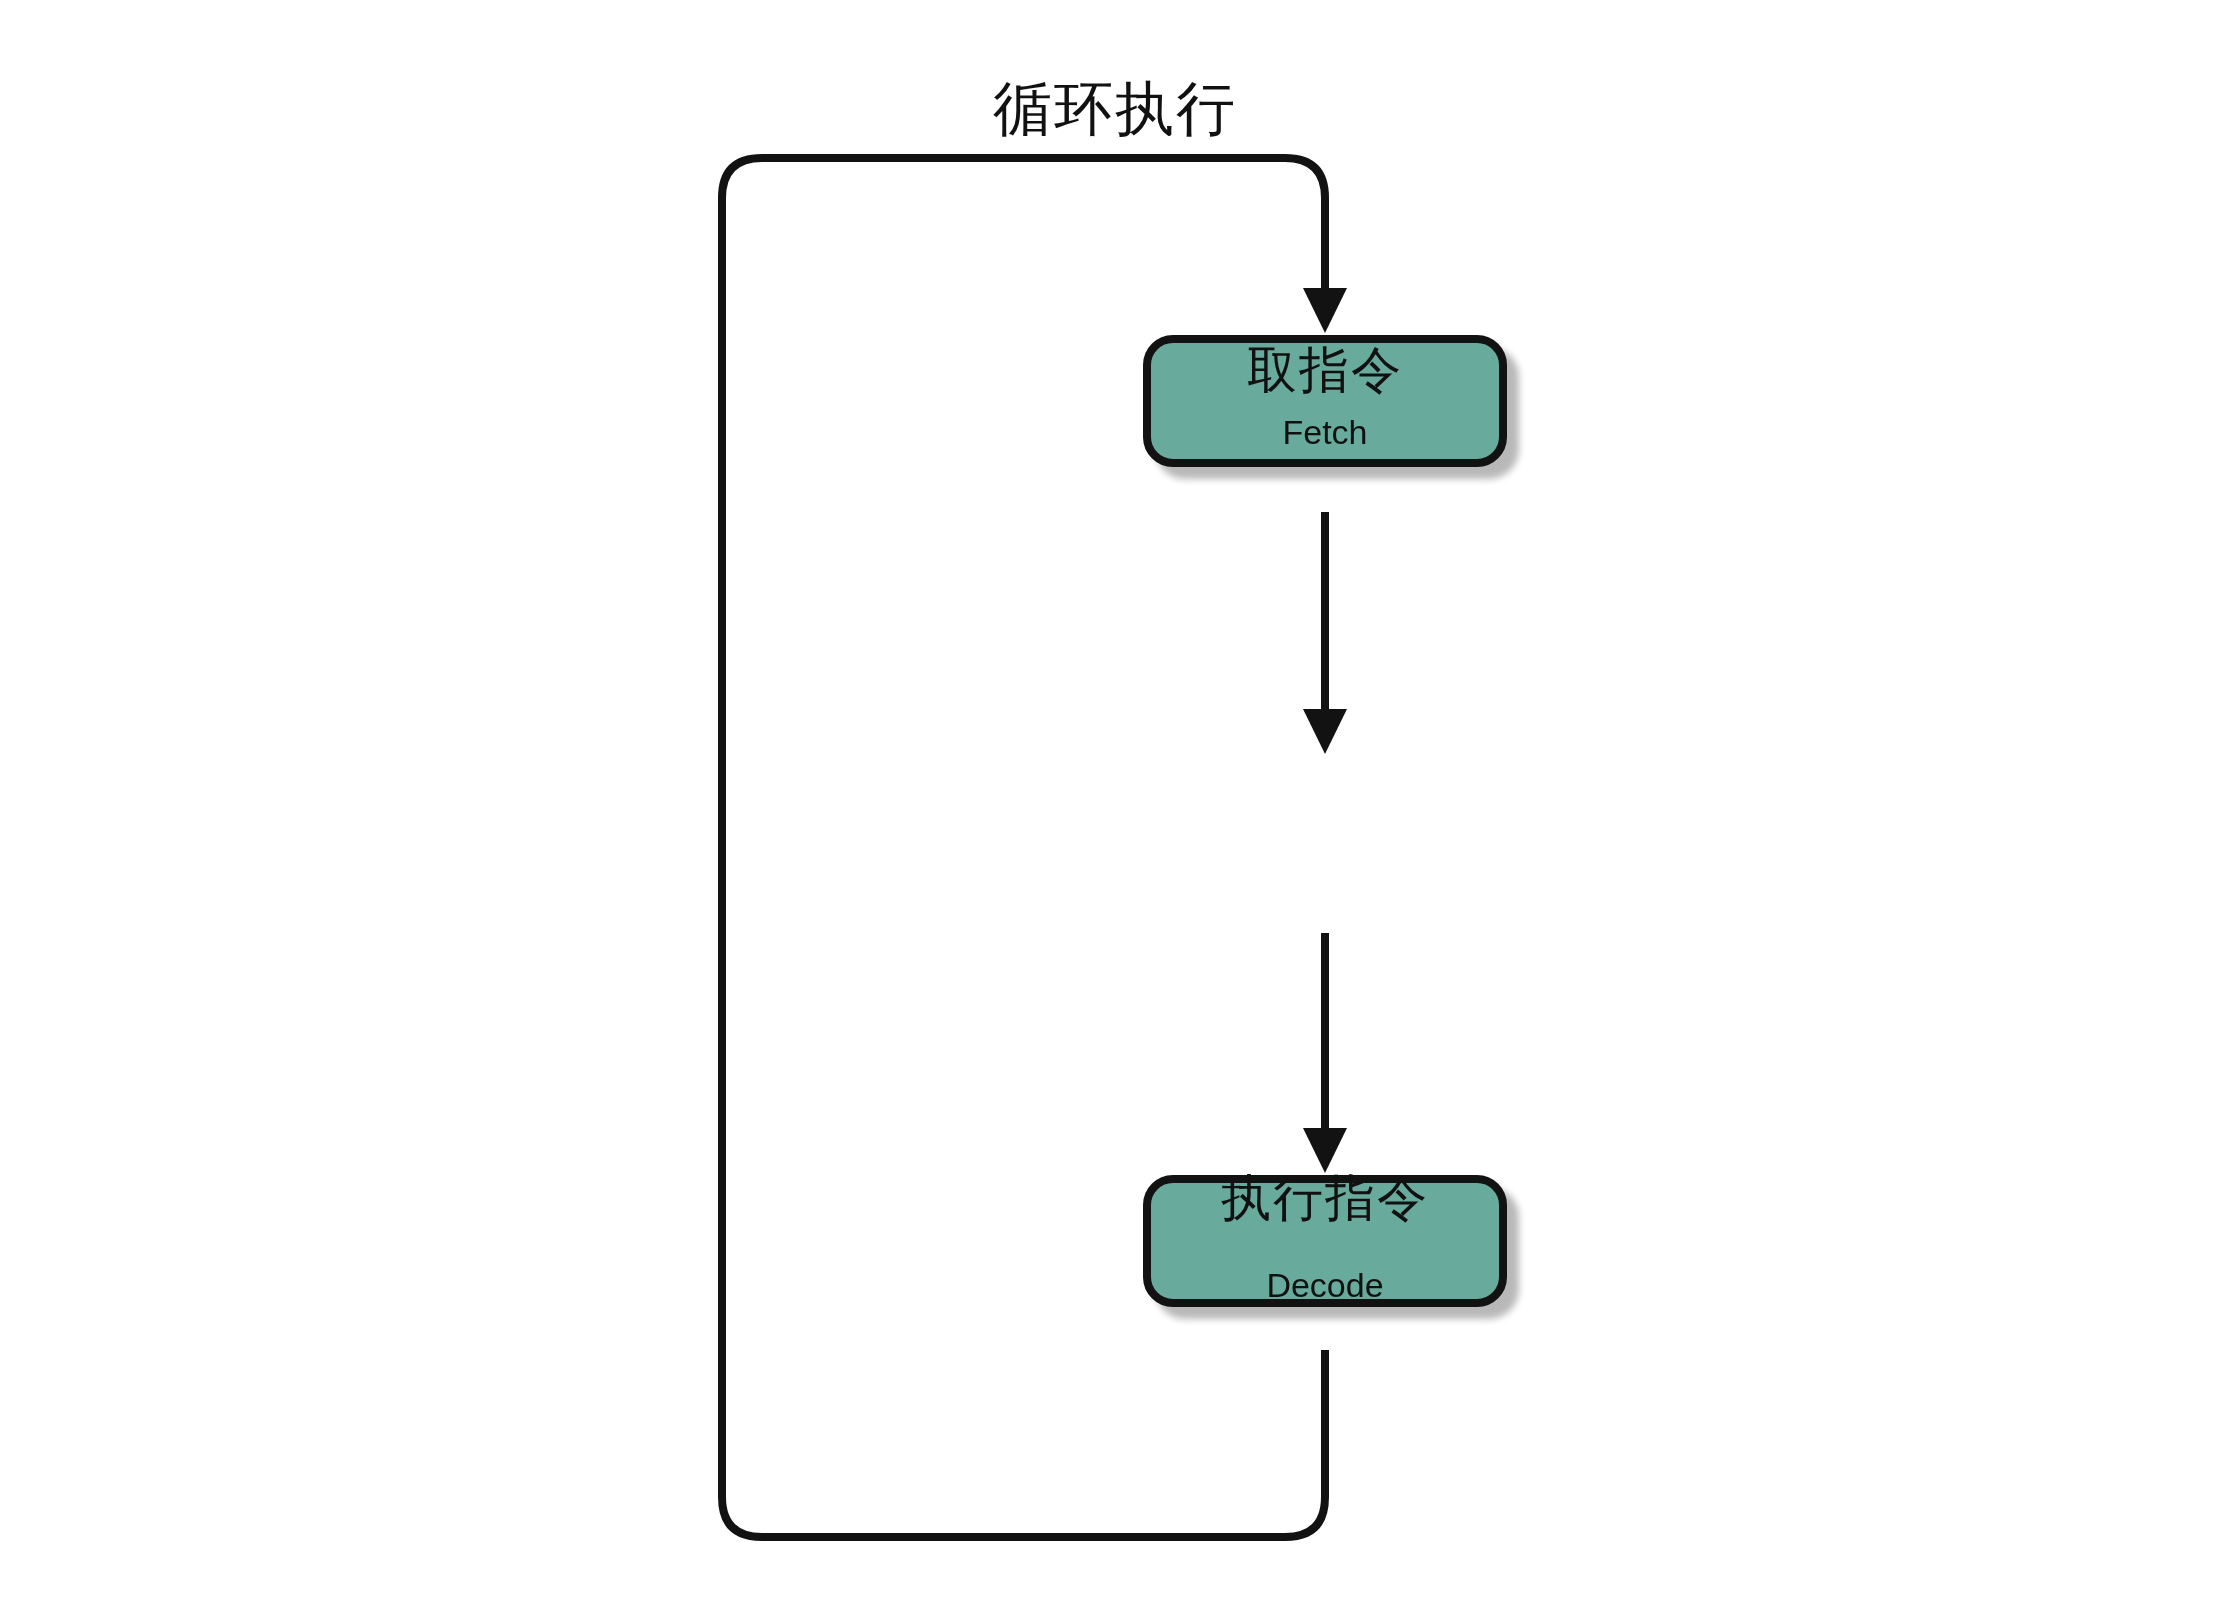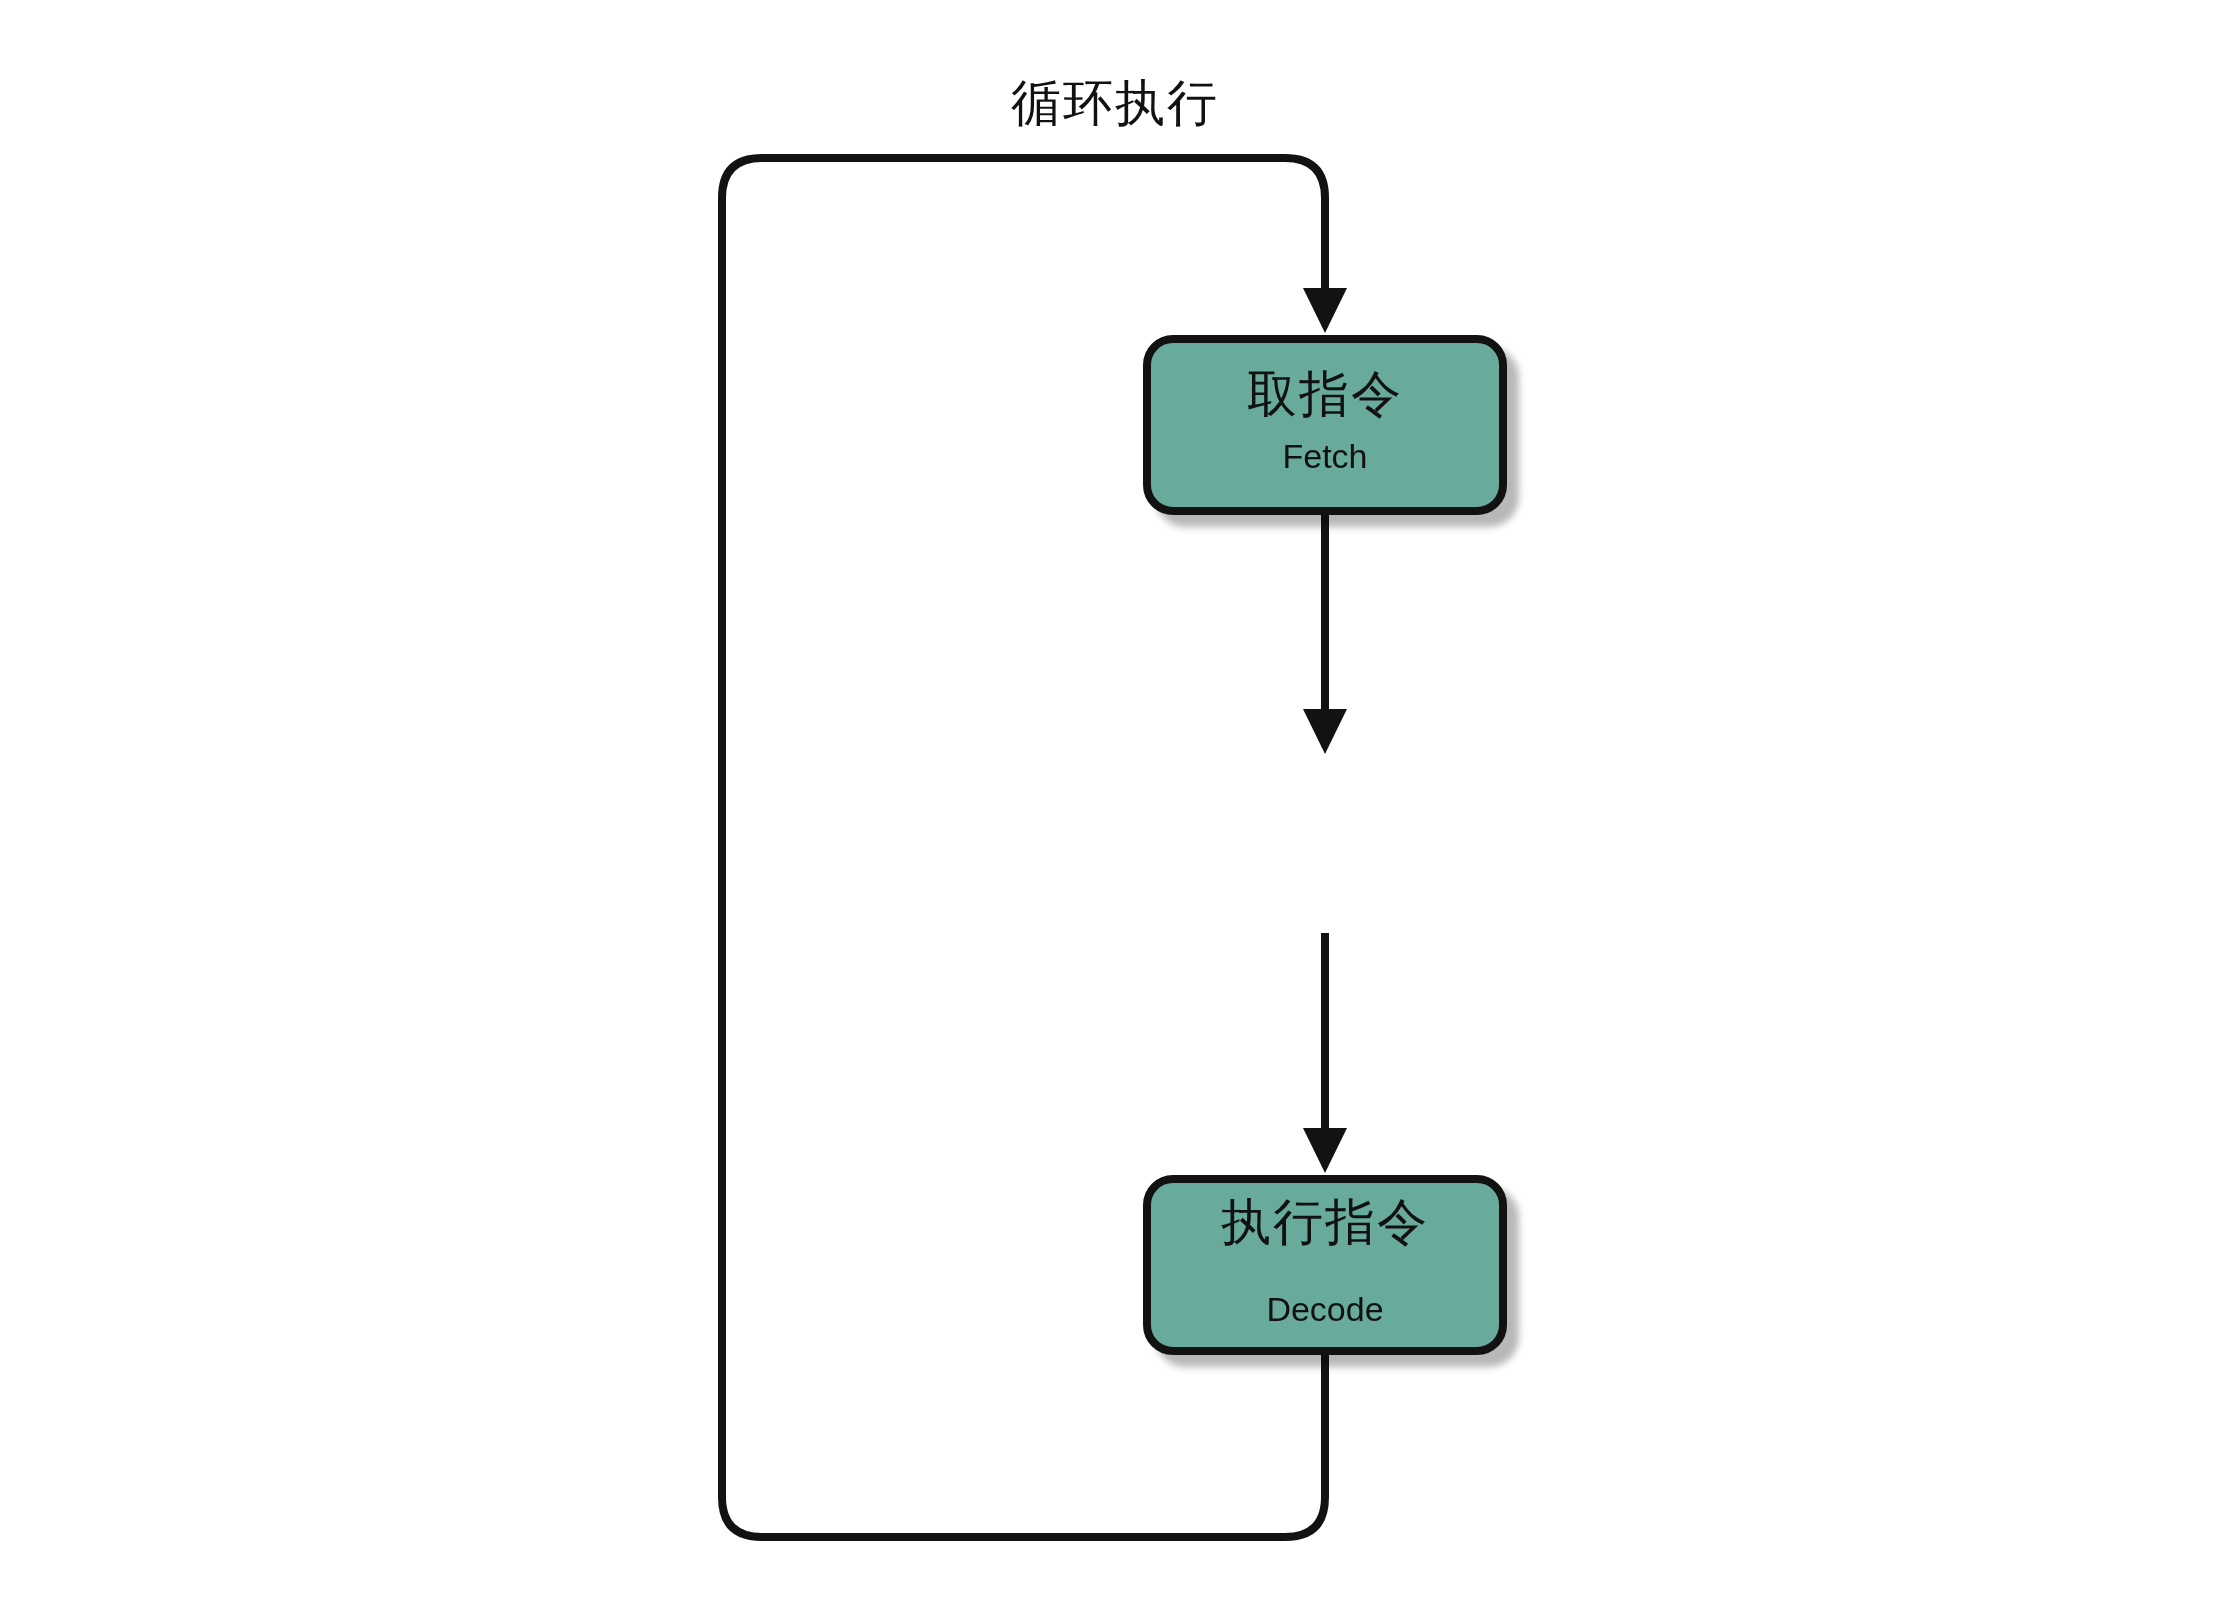--- a/index.html
+++ b/index.html
@@ -13,21 +13,21 @@
     height: 1615px;
     background: #ffffff;
     font-family: "Liberation Sans", "DejaVu Sans", sans-serif;
     overflow: hidden;
   }
   .title {
     position: absolute;
     left: 1115px;
     top: 70px;
     transform: translateX(-50%);
-    font-size: 50px;
+    font-size: 59px;
     font-weight: 500;
     color: #111111;
     white-space: nowrap;
     letter-spacing: 2px;
   }
   .wires {
     position: absolute;
     left: 0;
     top: 0;
     width: 2213px;
@@ -39,21 +39,21 @@
     stroke-width: 8;
   }
   .head {
     fill: #121212;
     stroke: none;
   }
   .node {
     position: absolute;
     left: 1143px;
     width: 364px;
-    height: 180px;
+    height: 132px;
     box-sizing: border-box;
     background: #68AA9C;
     border: 8px solid #121212;
     border-radius: 30px;
     box-shadow: 12px 12px 7px rgba(0, 0, 0, 0.28);
     display: flex;
     flex-direction: column;
     align-items: center;
     justify-content: center;
     color: #111111;

